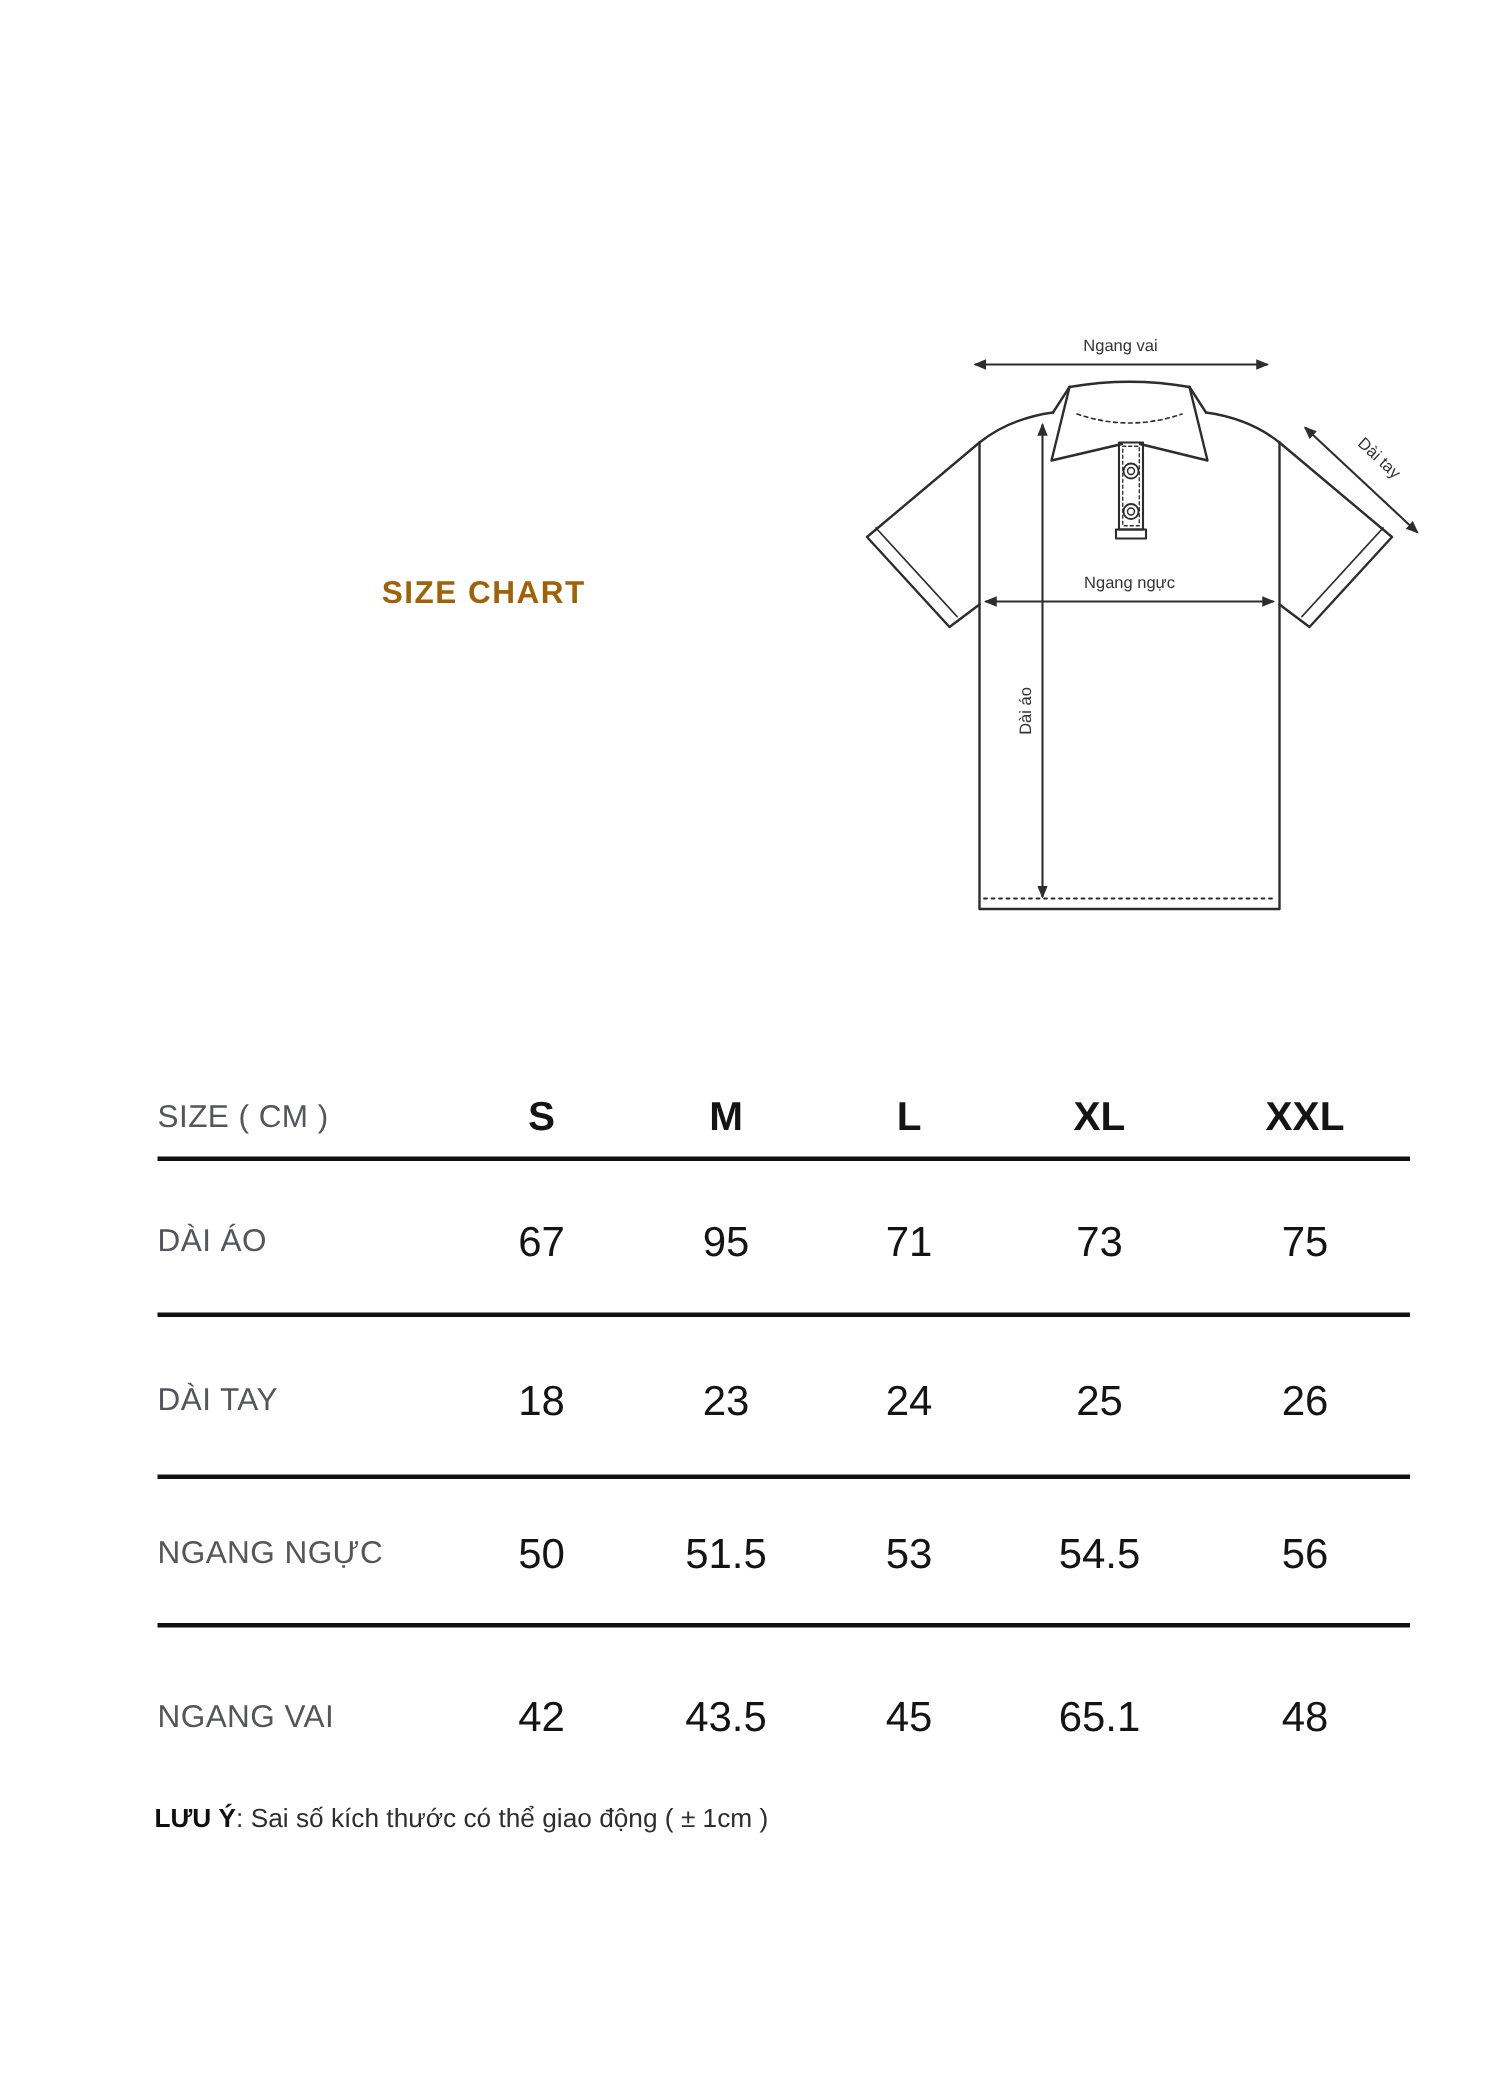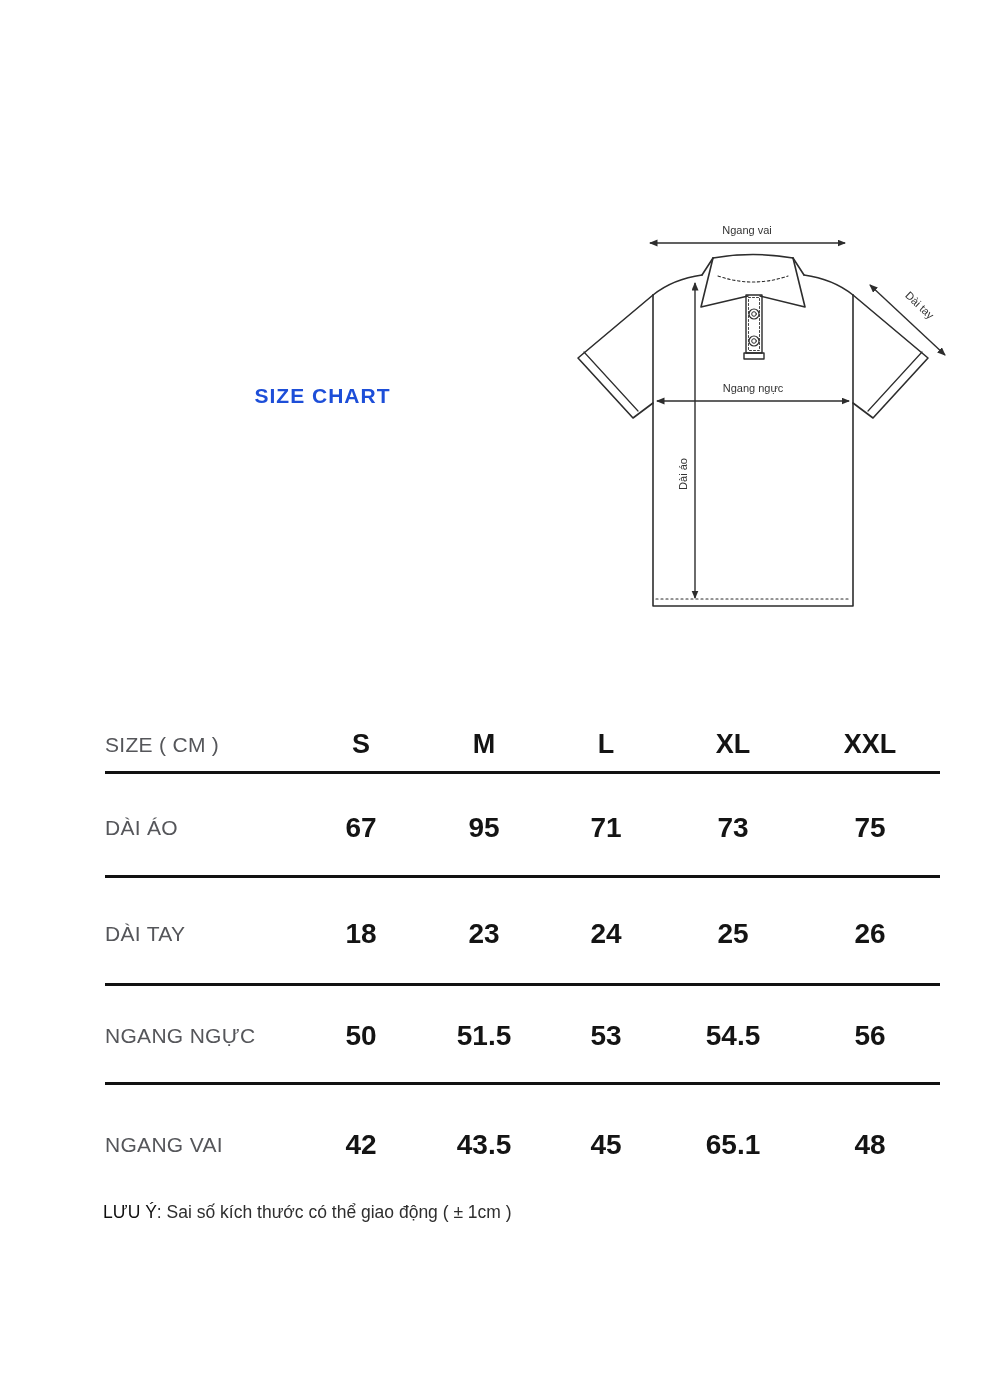--- a/index.html
+++ b/index.html
@@ -2,41 +2,41 @@
 <html><head>
 <meta charset="utf-8">
 <style>
   html,body{margin:0;padding:0;background:#ffffff;}
   #page{
     position:relative;width:1000px;height:1400px;background:#ffffff;overflow:hidden;
     font-family:"Liberation Sans",sans-serif;color:#1a1a1a;
   }
   
   .hdr{position:absolute;left:10px;width:625px;text-align:center;}
-  .eyebrow{top:384px;font-size:21px;font-weight:bold;letter-spacing:1px;color:#1d4ed8;}
+  .eyebrow{top:384px;font-size:21px;font-weight:bold;letter-spacing:1px;color:#a16207;}
   .title{top:426px;font-size:40px;font-weight:bold;color:#161616;letter-spacing:0px;}
   .subtitle{top:487px;font-size:28px;font-weight:bold;color:#1c1c1c;}
   
   .diagram{position:absolute;left:545px;top:212px;width:430px;height:410px;}
   .diagram text{font-family:"Liberation Sans",sans-serif;font-size:11px;fill:#333333;}
   
   .size-table{position:absolute;left:105px;top:718px;width:835px;}
   .trow{display:grid;grid-template-columns:195px 122px 124px 120px 134px 140px;align-items:center;}
   .trow.head{height:53px;}
   .trow.r1{height:101px;padding-top:6px;box-sizing:border-box;}
   .trow.r2{height:105px;padding-top:6px;box-sizing:border-box;}
   .trow.r3{height:96px;padding-top:4px;box-sizing:border-box;}
   .trow.r4{height:105px;padding-top:14px;box-sizing:border-box;}
   .hr{height:3px;background:#111111;width:835px;}
   .rlabel{font-size:21px;font-weight:normal;color:#55565a;text-align:left;letter-spacing:0.3px;}
   .shead{font-size:27px;font-weight:bold;color:#141414;text-align:center;}
-  .val{font-size:28px;font-weight:bold;color:#141414;text-align:center;}
+  .val{font-size:28px;font-weight:normal;color:#141414;text-align:center;}
   
   .note{position:absolute;left:103px;top:1202px;font-size:17.5px;color:#2e2e2e;}
-  .note b{color:#0f0f0f;font-weight:normal;}
+  .note b{color:#0f0f0f;font-weight:bold;}
 </style>
 </head>
 <body>
 
 <div id="page">
 
   <div class="hdr eyebrow" style="position:absolute;">SIZE CHART</div>
 
   <svg class="diagram" viewBox="0 0 430 410" xmlns="http://www.w3.org/2000/svg">
     <defs>

